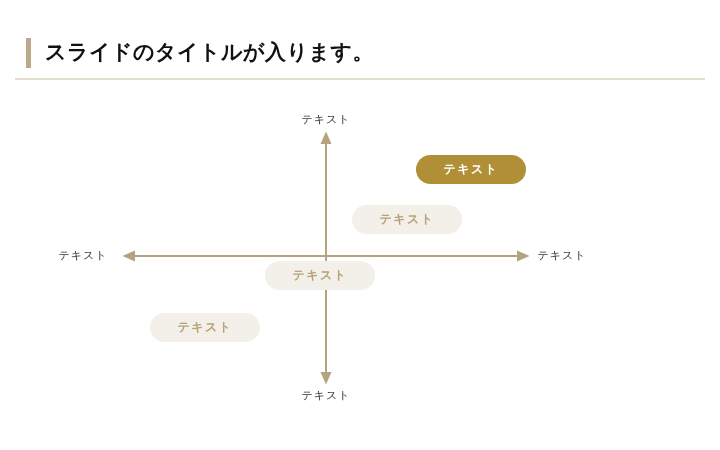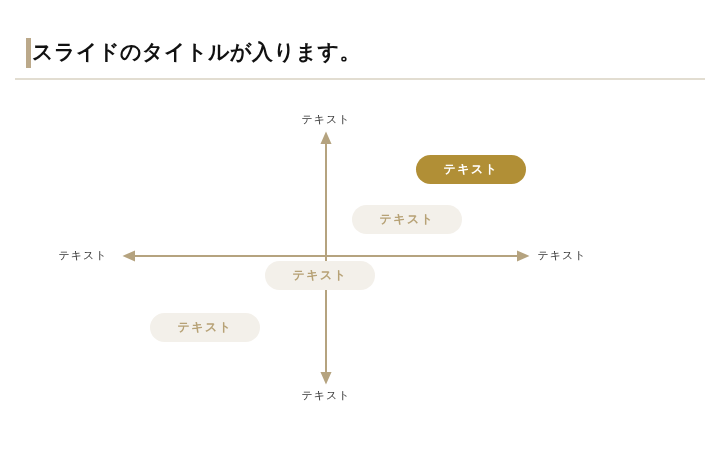--- a/index.html
+++ b/index.html
@@ -4,21 +4,21 @@
   <style>
     html, body { margin: 0; padding: 0; }
     body {
       width: 720px; height: 450px; background: #ffffff; position: relative; overflow: hidden;
       font-family: "DejaVu Sans", "Liberation Sans", sans-serif;
     }
     .title-bar {
       position: absolute; left: 26px; top: 38px; width: 5px; height: 30px; background: #bba98a;
     }
     .title {
-      position: absolute; left: 32px; top: 36px; font-size: 21px; font-weight: bold; color: #111;
+      position: absolute; left: 45px; top: 36px; font-size: 21px; font-weight: bold; color: #111;
       letter-spacing: 0.5px; line-height: 32px; white-space: nowrap;
     }
     .divider {
       position: absolute; left: 15px; top: 78px; width: 690px; height: 2px; background: #e2ddd1;
     }
     .axis-label {
       position: absolute; font-size: 11px; color: #333; letter-spacing: 1px; white-space: nowrap;
       transform: translate(-50%, -50%);
     }
     svg.axes { position: absolute; left: 0; top: 0; }

